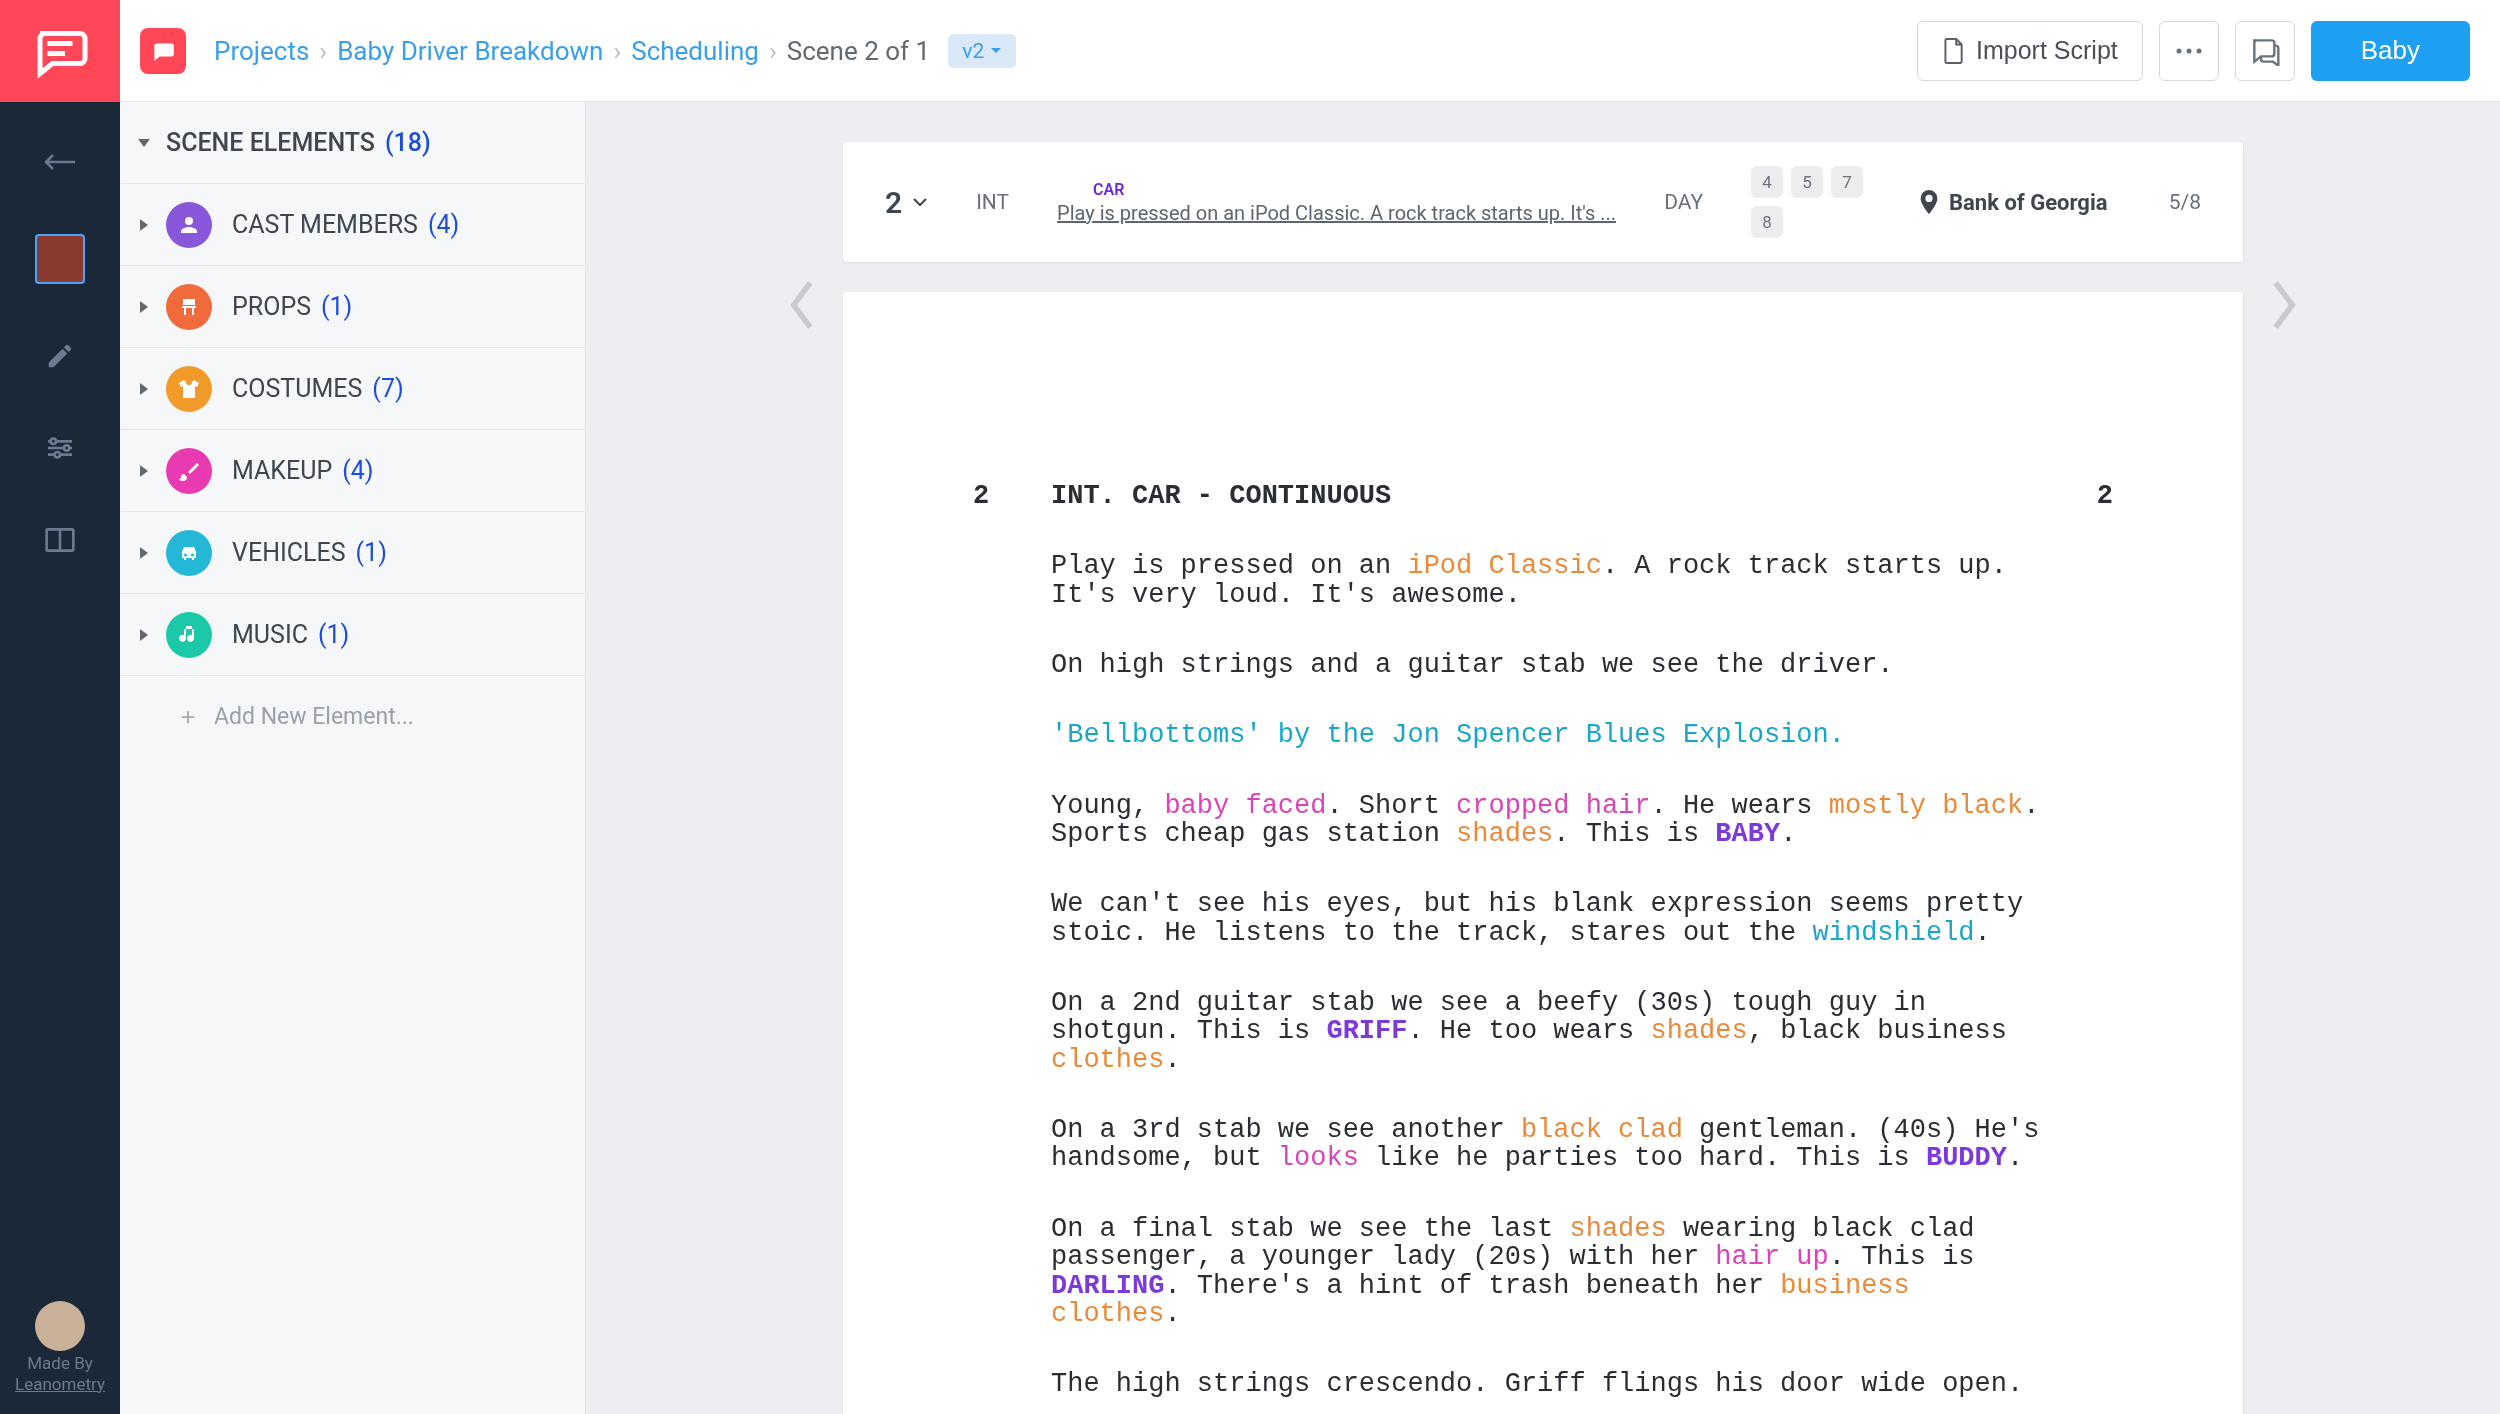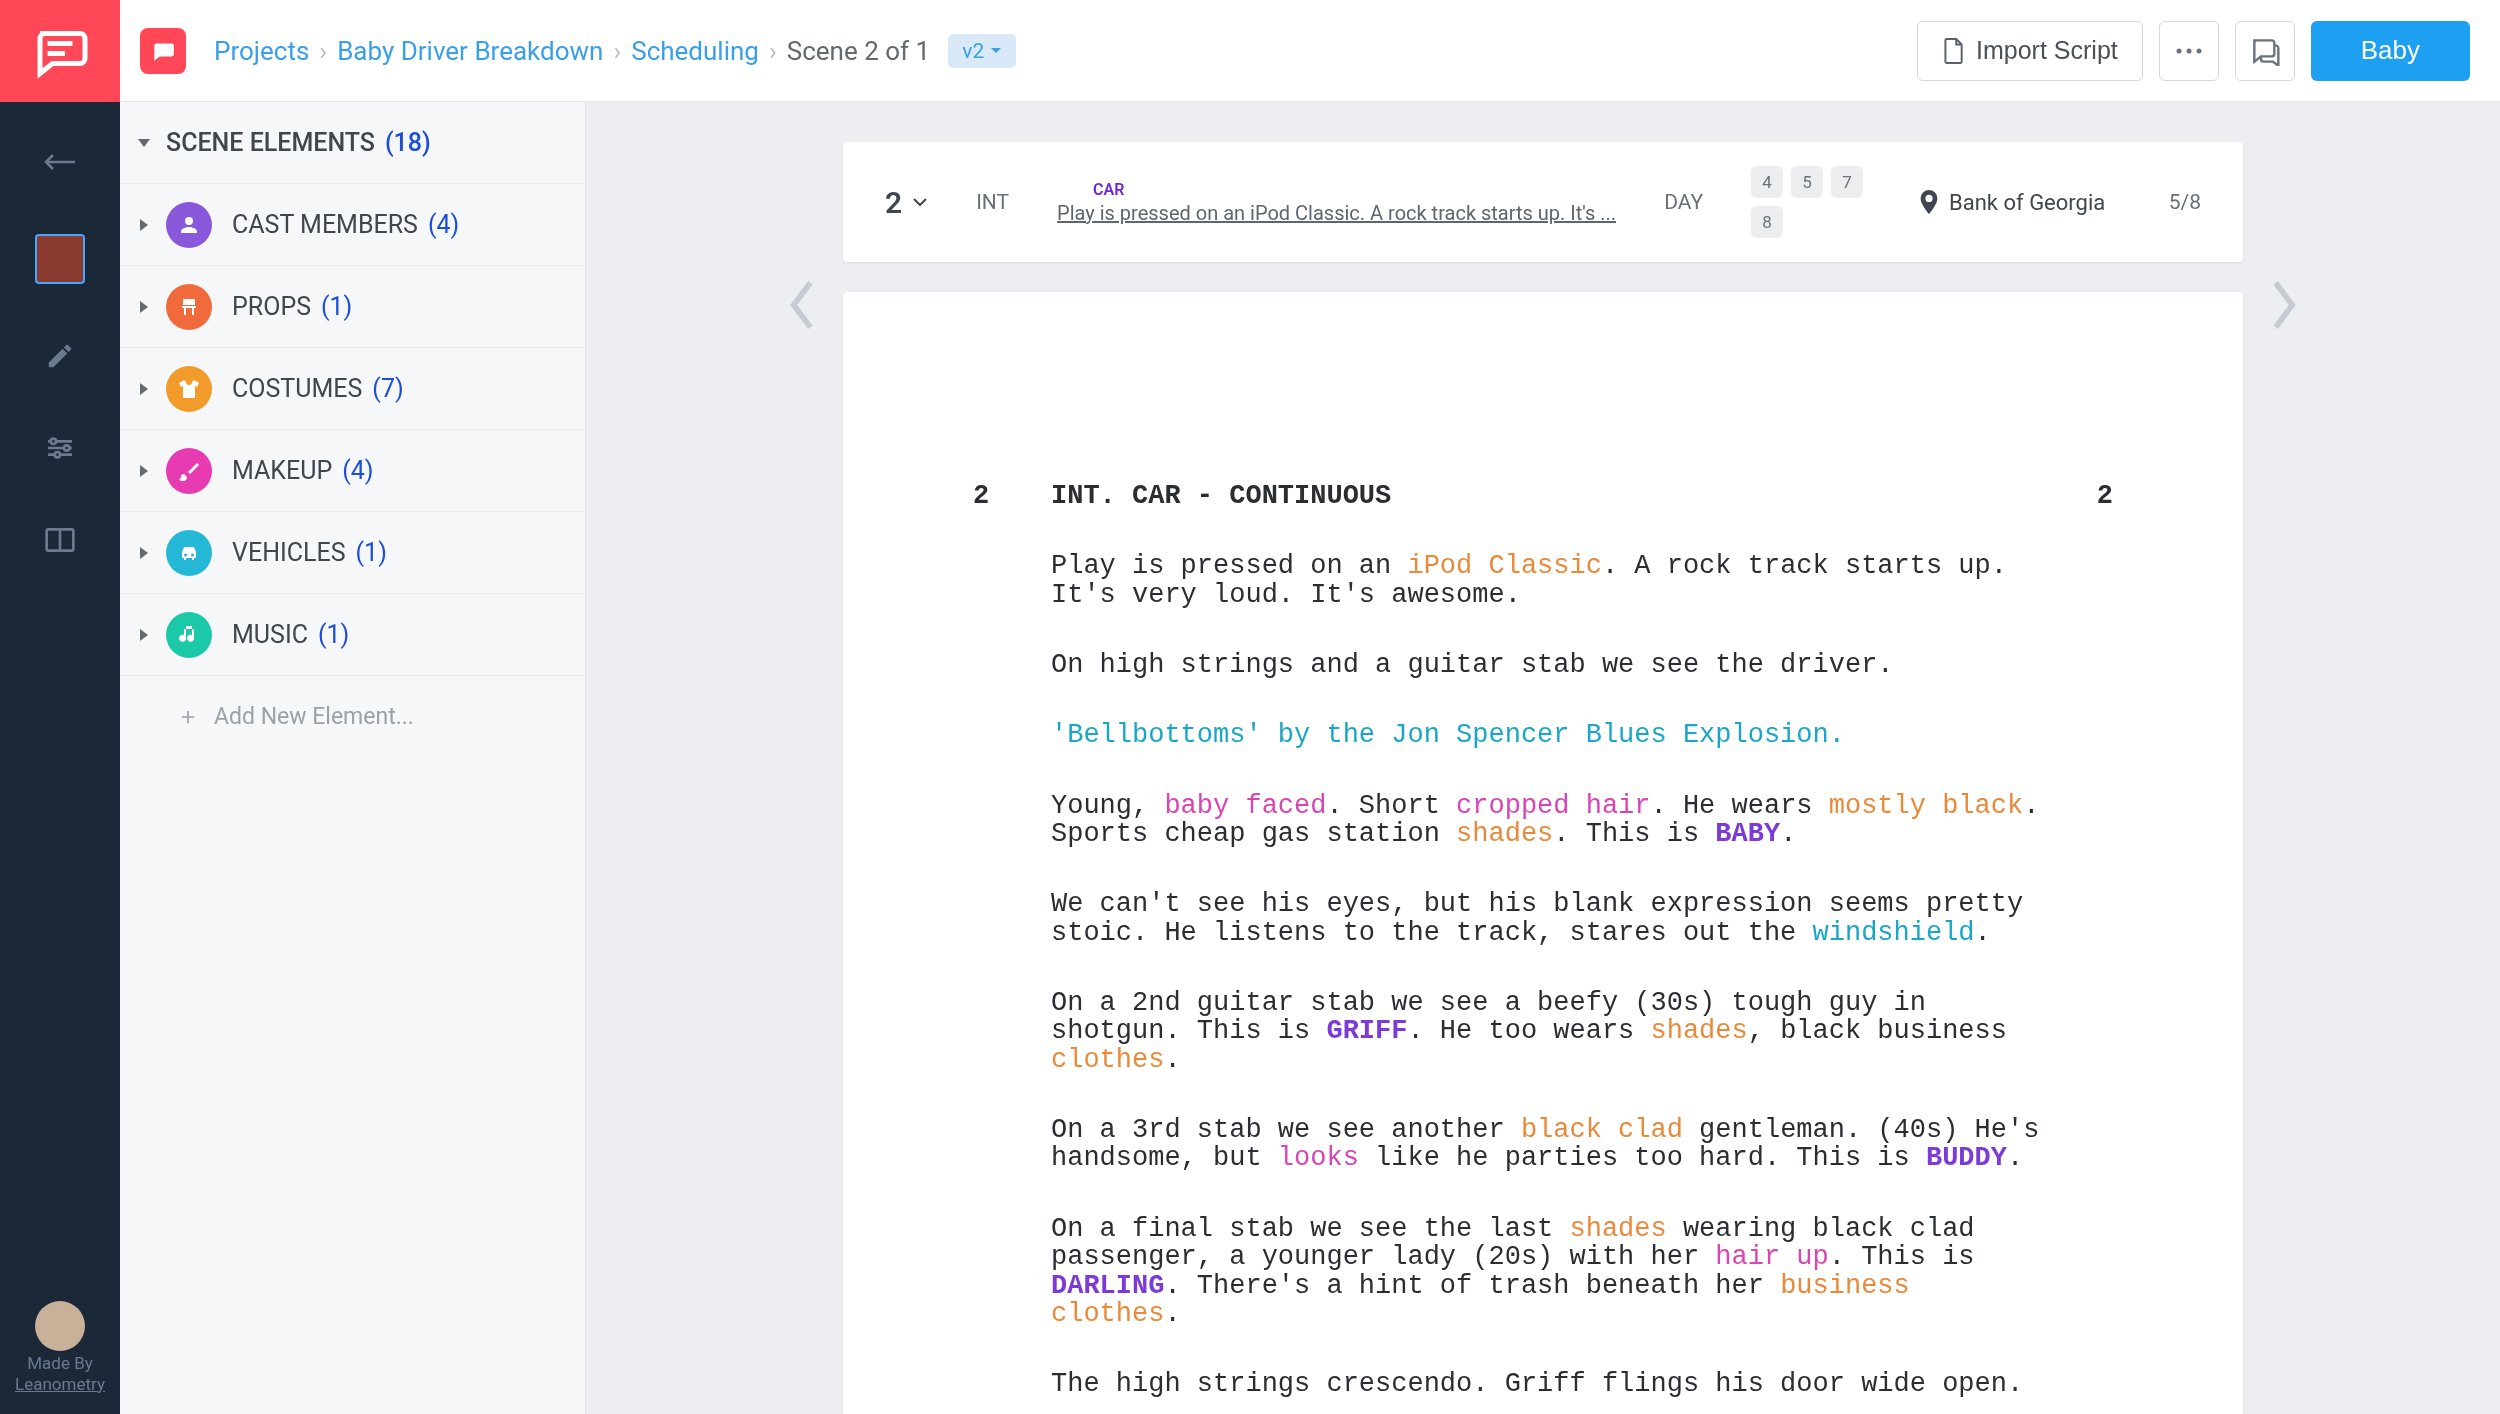--- a/index.html
+++ b/index.html
@@ -52,21 +52,21 @@
 
   .scene-header { width: 1400px; margin: 0 auto 30px; background: #fff; border-radius: 4px; box-shadow: 0 1px 3px rgba(0,0,0,0.08); height: 120px; display: flex; align-items: center; padding: 0 42px; gap: 48px; }
   .scene-num { font-size: 30px; font-weight: 600; color: #3f464d; display: flex; align-items: center; gap: 10px; cursor: pointer; }
   .int-ext { font-size: 21px; color: #68707a; }
   .scene-title-block { flex: 0 0 480px; }
   .scene-title-block .title { font-size: 16px; font-weight: 600; color: #6d28d9; margin-left: 36px; }
   .scene-title-block .sub { font-size: 20px; color: #5d656e; text-decoration: underline; white-space: nowrap; overflow: hidden; text-overflow: ellipsis; margin-top: 2px; }
   .daytime { font-size: 21px; color: #68707a; }
   .crew-chips { display: flex; flex-wrap: wrap; gap: 8px; width: 120px; }
   .chip { width: 32px; height: 32px; border-radius: 6px; background: #ecedef; color: #6a727b; font-size: 17px; display: flex; align-items: center; justify-content: center; }
-  .location { display: flex; align-items: center; gap: 10px; font-size: 22px; color: #3f464d; }
+  .location { display: flex; align-items: center; gap: 10px; font-size: 22px; color: #3f464d; font-weight: bold; }
   .location svg { width: 20px; height: 24px; }
   .pages { font-size: 21px; color: #68707a; margin-left: auto; }
 
   .script-page { width: 1400px; margin: 0 auto; background: #fff; border-radius: 4px; box-shadow: 0 1px 3px rgba(0,0,0,0.08); padding: 190px 130px 110px; font-family: "Courier New", Courier, monospace; font-size: 27px; line-height: 1.05; color: #2a2e33; }
   .scene-heading-row { display: flex; justify-content: space-between; font-weight: bold; margin-bottom: 42px; }
   .scene-heading-row .num { width: 50px; }
   .scene-heading-row .heading { flex: 1; text-align: left; padding-left: 28px; }
   .action-block { margin-left: 78px; margin-bottom: 42px; max-width: 1020px; }
   .action-block p { margin-bottom: 0; }
   .hl-prop { color: #e88a3a; }

